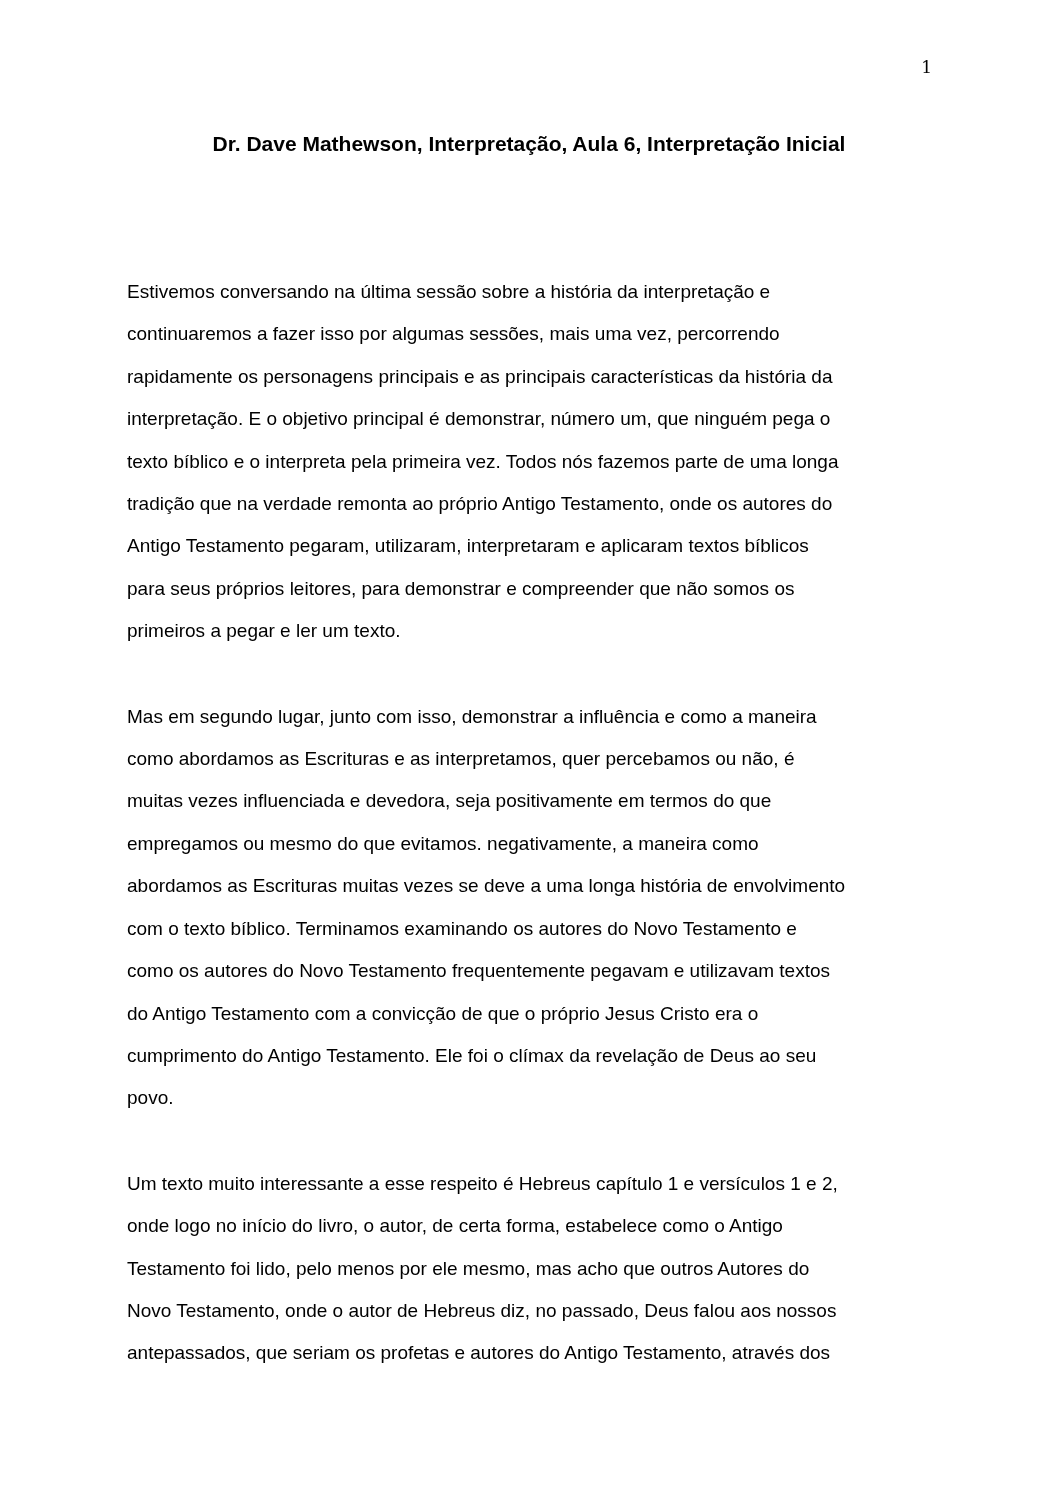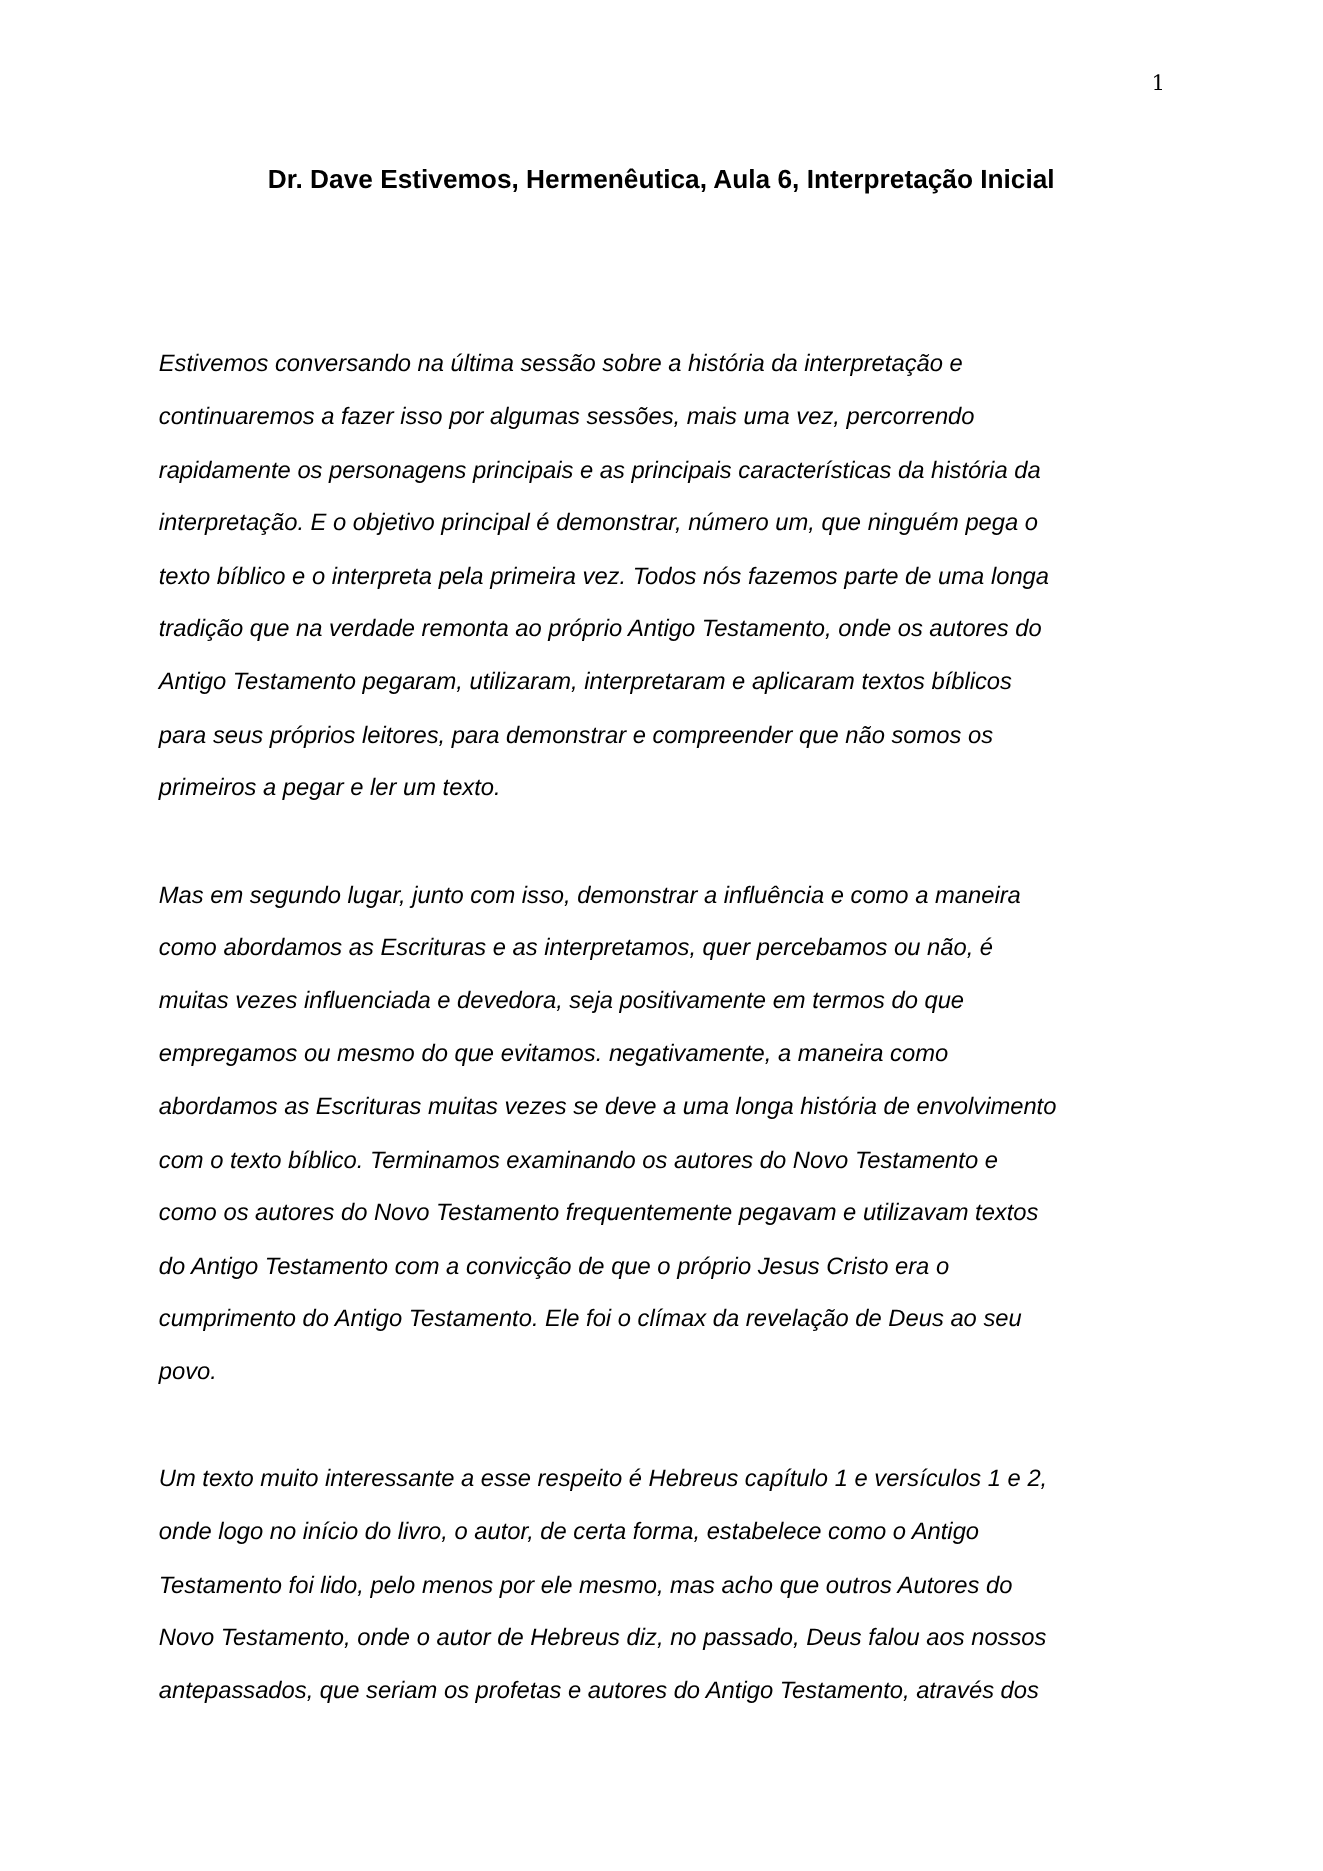--- a/index.html
+++ b/index.html
@@ -46,31 +46,30 @@
     top: 271px;
     left: 127px;
     width: 806px;
     font-size: 19px;
     color: #000000;
   }
   .doc-body p {
     margin: 0 0 43px 0;
     line-height: 42.4px;
     white-space: pre;
-    font-style: italic;
   }
 </style>
 </head>
 <body>
 
 <div class="page">
   <div class="page-number">1</div>
 
   <div class="doc-header">
-    <div class="doc-title">Dr. Dave Estivemos, Hermenêutica, Aula 6, Interpretação Inicial</div>
+    <div class="doc-title">Dr. Dave Mathewson, Interpretação, Aula 6, Interpretação Inicial</div>
   </div>
 
   <div class="doc-body">
       <p>Estivemos conversando na última sessão sobre a história da interpretação e
 continuaremos a fazer isso por algumas sessões, mais uma vez, percorrendo
 rapidamente os personagens principais e as principais características da história da
 interpretação. E o objetivo principal é demonstrar, número um, que ninguém pega o
 texto bíblico e o interpreta pela primeira vez. Todos nós fazemos parte de uma longa
 tradição que na verdade remonta ao próprio Antigo Testamento, onde os autores do
 Antigo Testamento pegaram, utilizaram, interpretaram e aplicaram textos bíblicos

